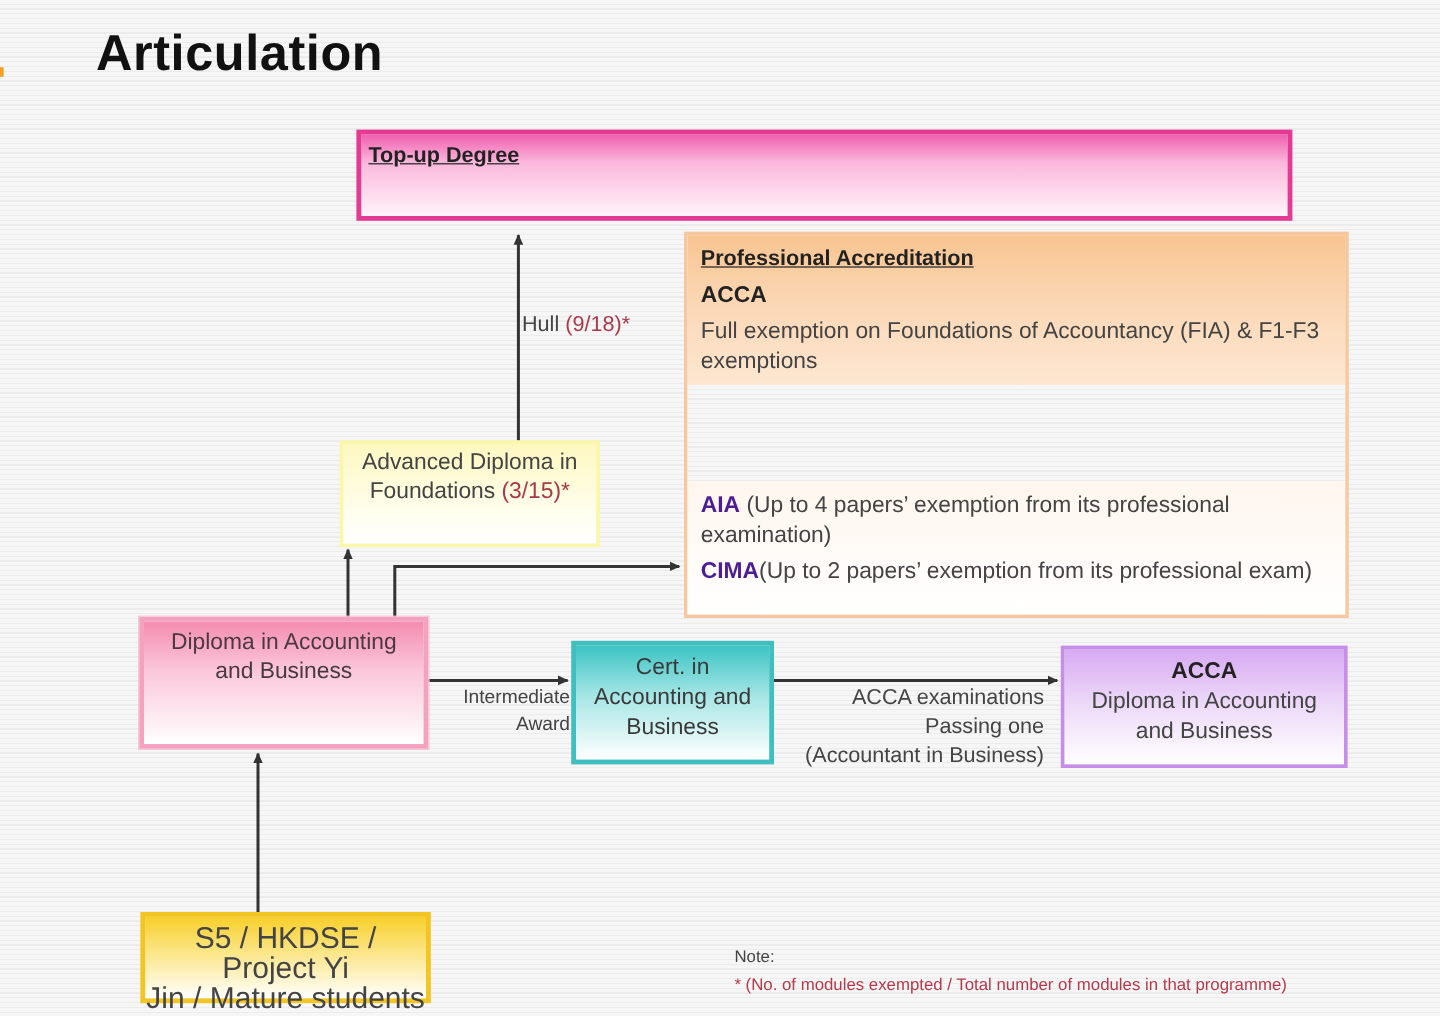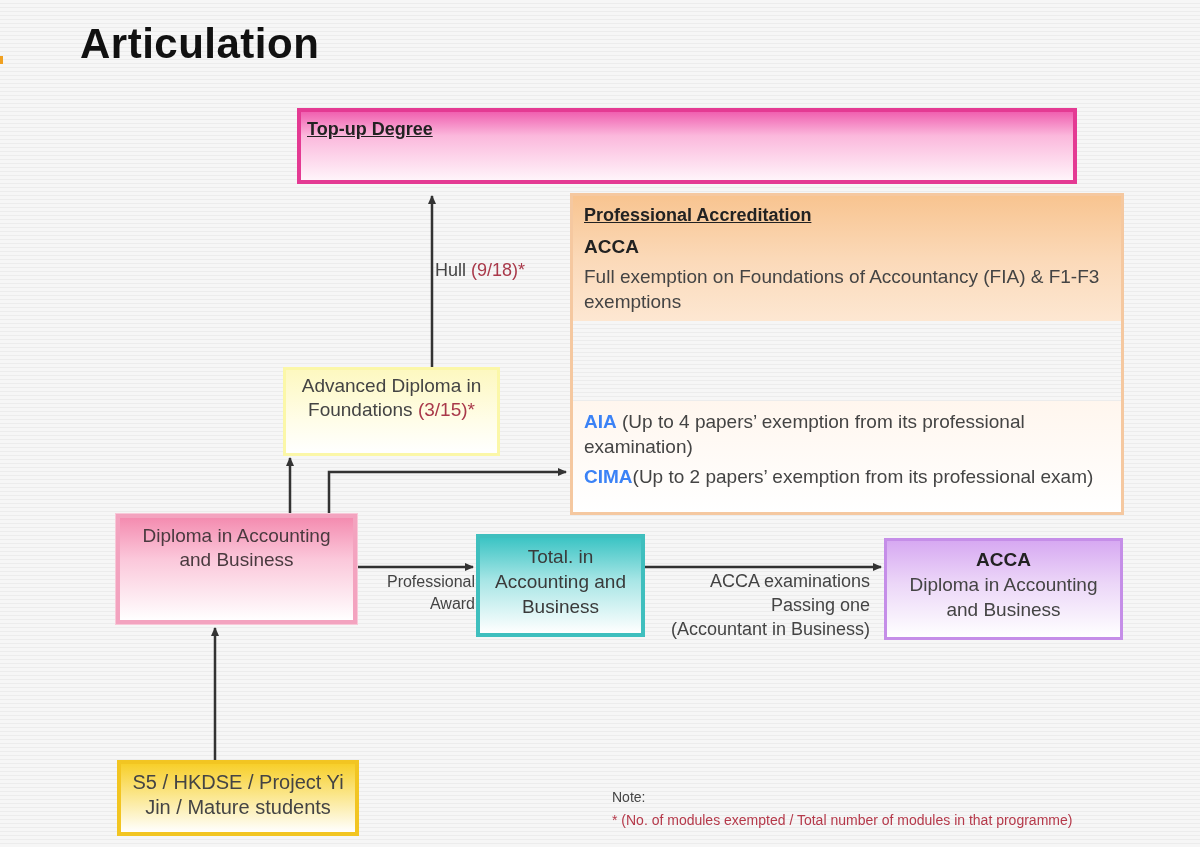--- a/index.html
+++ b/index.html
@@ -39,21 +39,21 @@
   .prof .bot {
     position:absolute; left:0; top:205px; right:0; bottom:0;
     background: linear-gradient(to bottom, #fff6ee 0%, #ffffff 100%);
   }
   .prof .txt { position:absolute; left:11px; right:10px; font-size:19px; line-height:25px; color:#444; }
   .prof .hd { top:7px; font-weight:bold; text-decoration:underline; color:#222; font-size:18px; }
   .prof .acca { top:38px; font-weight:bold; color:#222; }
   .prof .full { top:68px; }
   .prof .aia { top:213px; }
   .prof .cima { top:268px; }
-  .prof b { color:#3b82f6; }
+  .prof b { color:#4c1d95; }
   .adv {
     left:283px; top:367px; width:217px; height:89px;
     border:3px solid #fbf7a8;
     background: linear-gradient(to bottom, #fdf8c0 0%, #fffde8 60%, #ffffff 100%);
     text-align:center; padding-top:4px; color:#444;
   }
   .red { color:#a9394a; }
   .dip {
     left:116px; top:514px; width:241px; height:110px;
     border:4px solid #f3a3bf; outline:1px solid #f8c8d8;
@@ -70,21 +70,21 @@
     left:884px; top:538px; width:239px; height:102px;
     border:3px solid #c58ee8;
     background: linear-gradient(to bottom, #d7a9f2 0%, #ecd7f8 45%, #ffffff 100%);
     text-align:center; padding-top:6px; color:#444; font-size:19px; line-height:25px;
   }
   .accad .hd { font-weight:bold; color:#222; }
   .entry {
     left:117px; top:760px; width:242px; height:76px;
     border:4px solid #f2c522;
     background: linear-gradient(to bottom, #f7cf2a 0%, #fbe68a 45%, #ffffff 100%);
-    text-align:center; padding-top:6px; color:#444; font-size:20px; line-height:25px;
+    text-align:center; padding-top:6px; color:#444; font-size:25px; line-height:25px;
   }
   .lbl { position:absolute; font-size:17px; line-height:22px; color:#444; text-align:right; }
   .hull { left:435px; top:259px; font-size:18px; }
   .inter { left:365px; top:571px; width:110px; font-size:16px; line-height:22px; }
   .pass { left:648px; top:569px; width:222px; font-size:18px; line-height:24px; }
   .note { position:absolute; left:612px; top:786px; font-size:14px; line-height:23px; color:#444; }
   .note .nt { color:#b5394a; }
   svg.arrows { position:absolute; left:0; top:0; }
 </style>
 </head>
@@ -128,26 +128,26 @@
 </div>
 
 <div class="lbl hull"><span>Hull </span><span class="red">(9/18)*</span></div>
 
 <div class="box dip">
   <div>Diploma in Accounting</div>
   <div>and Business</div>
 </div>
 
 <div class="lbl inter">
-  <div>Professional</div>
+  <div>Intermediate</div>
   <div>Award</div>
 </div>
 
 <div class="box cert">
-  <div>Total. in</div>
+  <div>Cert. in</div>
   <div>Accounting and</div>
   <div>Business</div>
 </div>
 
 <div class="lbl pass">
   <div>ACCA examinations</div>
   <div>Passing one</div>
   <div>(Accountant in Business)</div>
 </div>
 

